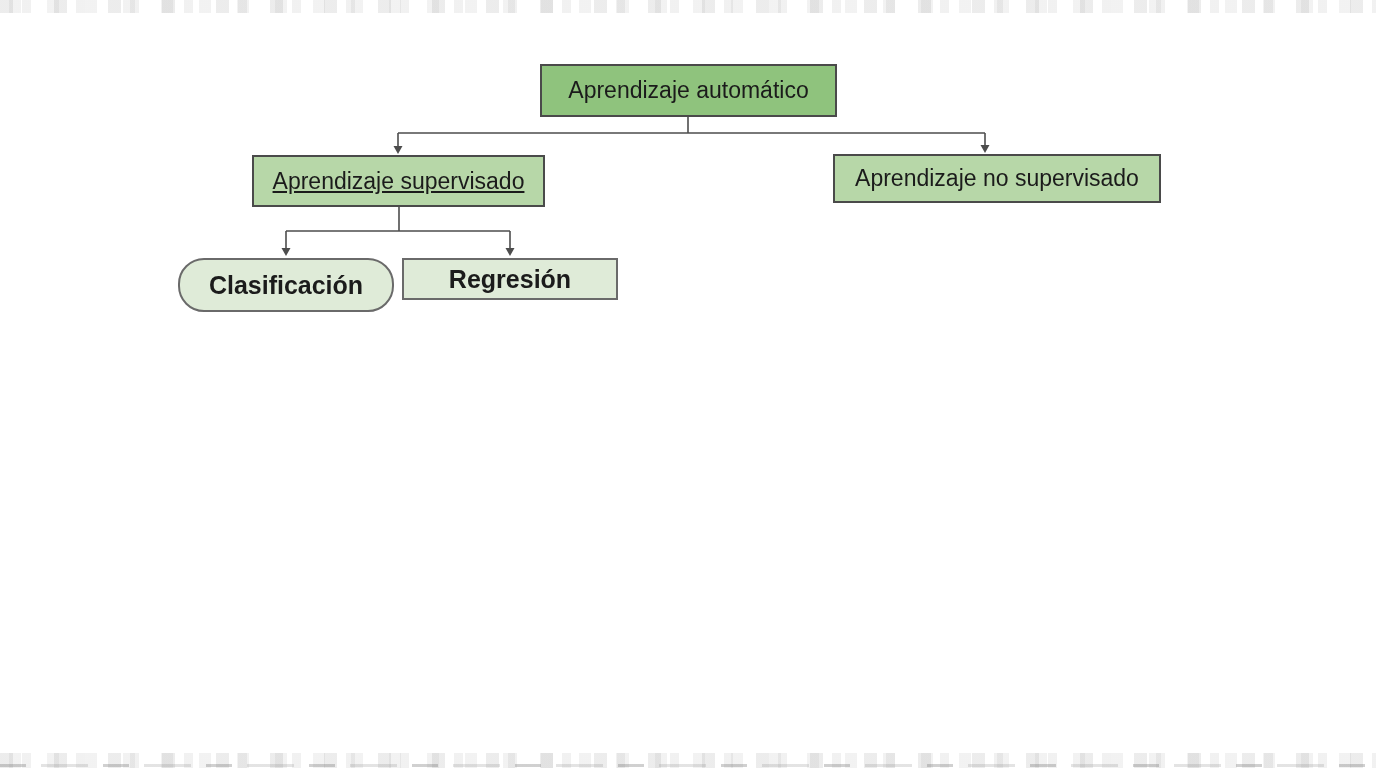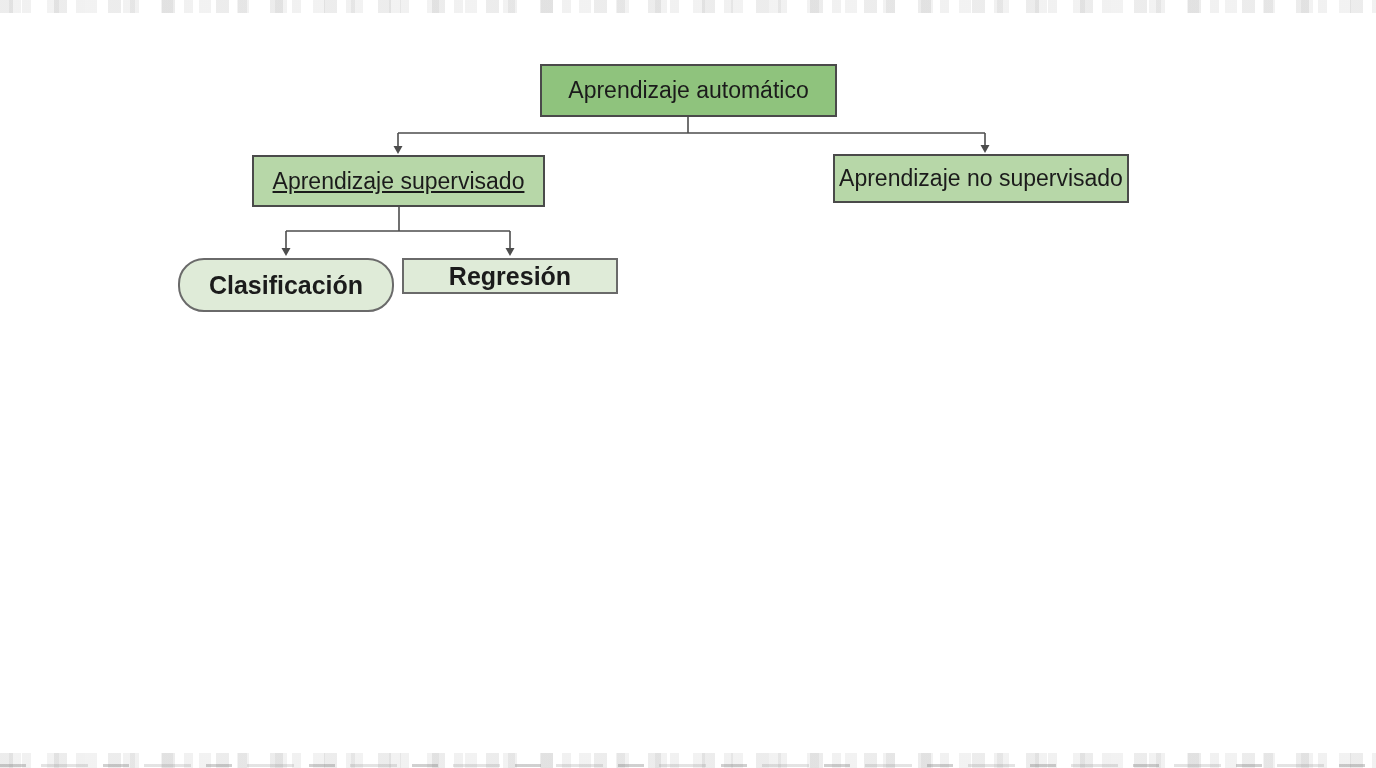--- a/index.html
+++ b/index.html
@@ -81,23 +81,23 @@
   }
   .node.level-3 {
     background: var(--level3-fill, #dfebd8);
     border: 2px solid var(--border-mid, #6a6a6a);
     font-weight: bold;
     font-size: 25px;
   }
 
   .node.root           { left: 540px; top: 64px;  width: 297px; height: 53px; }
   .node.supervised     { left: 252px; top: 155px; width: 293px; height: 52px; text-decoration: underline; }
-  .node.unsupervised   { left: 833px; top: 154px; width: 296px; height: 49px; }
+  .node.unsupervised   { left: 833px; top: 154px; width: 328px; height: 49px; }
   .node.classification { left: 178px; top: 258px; width: 216px; height: 54px; border-radius: 26px; }
-  .node.regression     { left: 402px; top: 258px; width: 216px; height: 36px; justify-content: center; }
+  .node.regression     { left: 402px; top: 258px; width: 216px; height: 42px; justify-content: center; }
 </style>
 </head>
 <body>
 
 <div class="canvas">
 
   <div class="noise-band top"></div>
 
   <svg class="connectors" viewBox="0 0 1376 768" xmlns="http://www.w3.org/2000/svg" aria-hidden="true">
 

